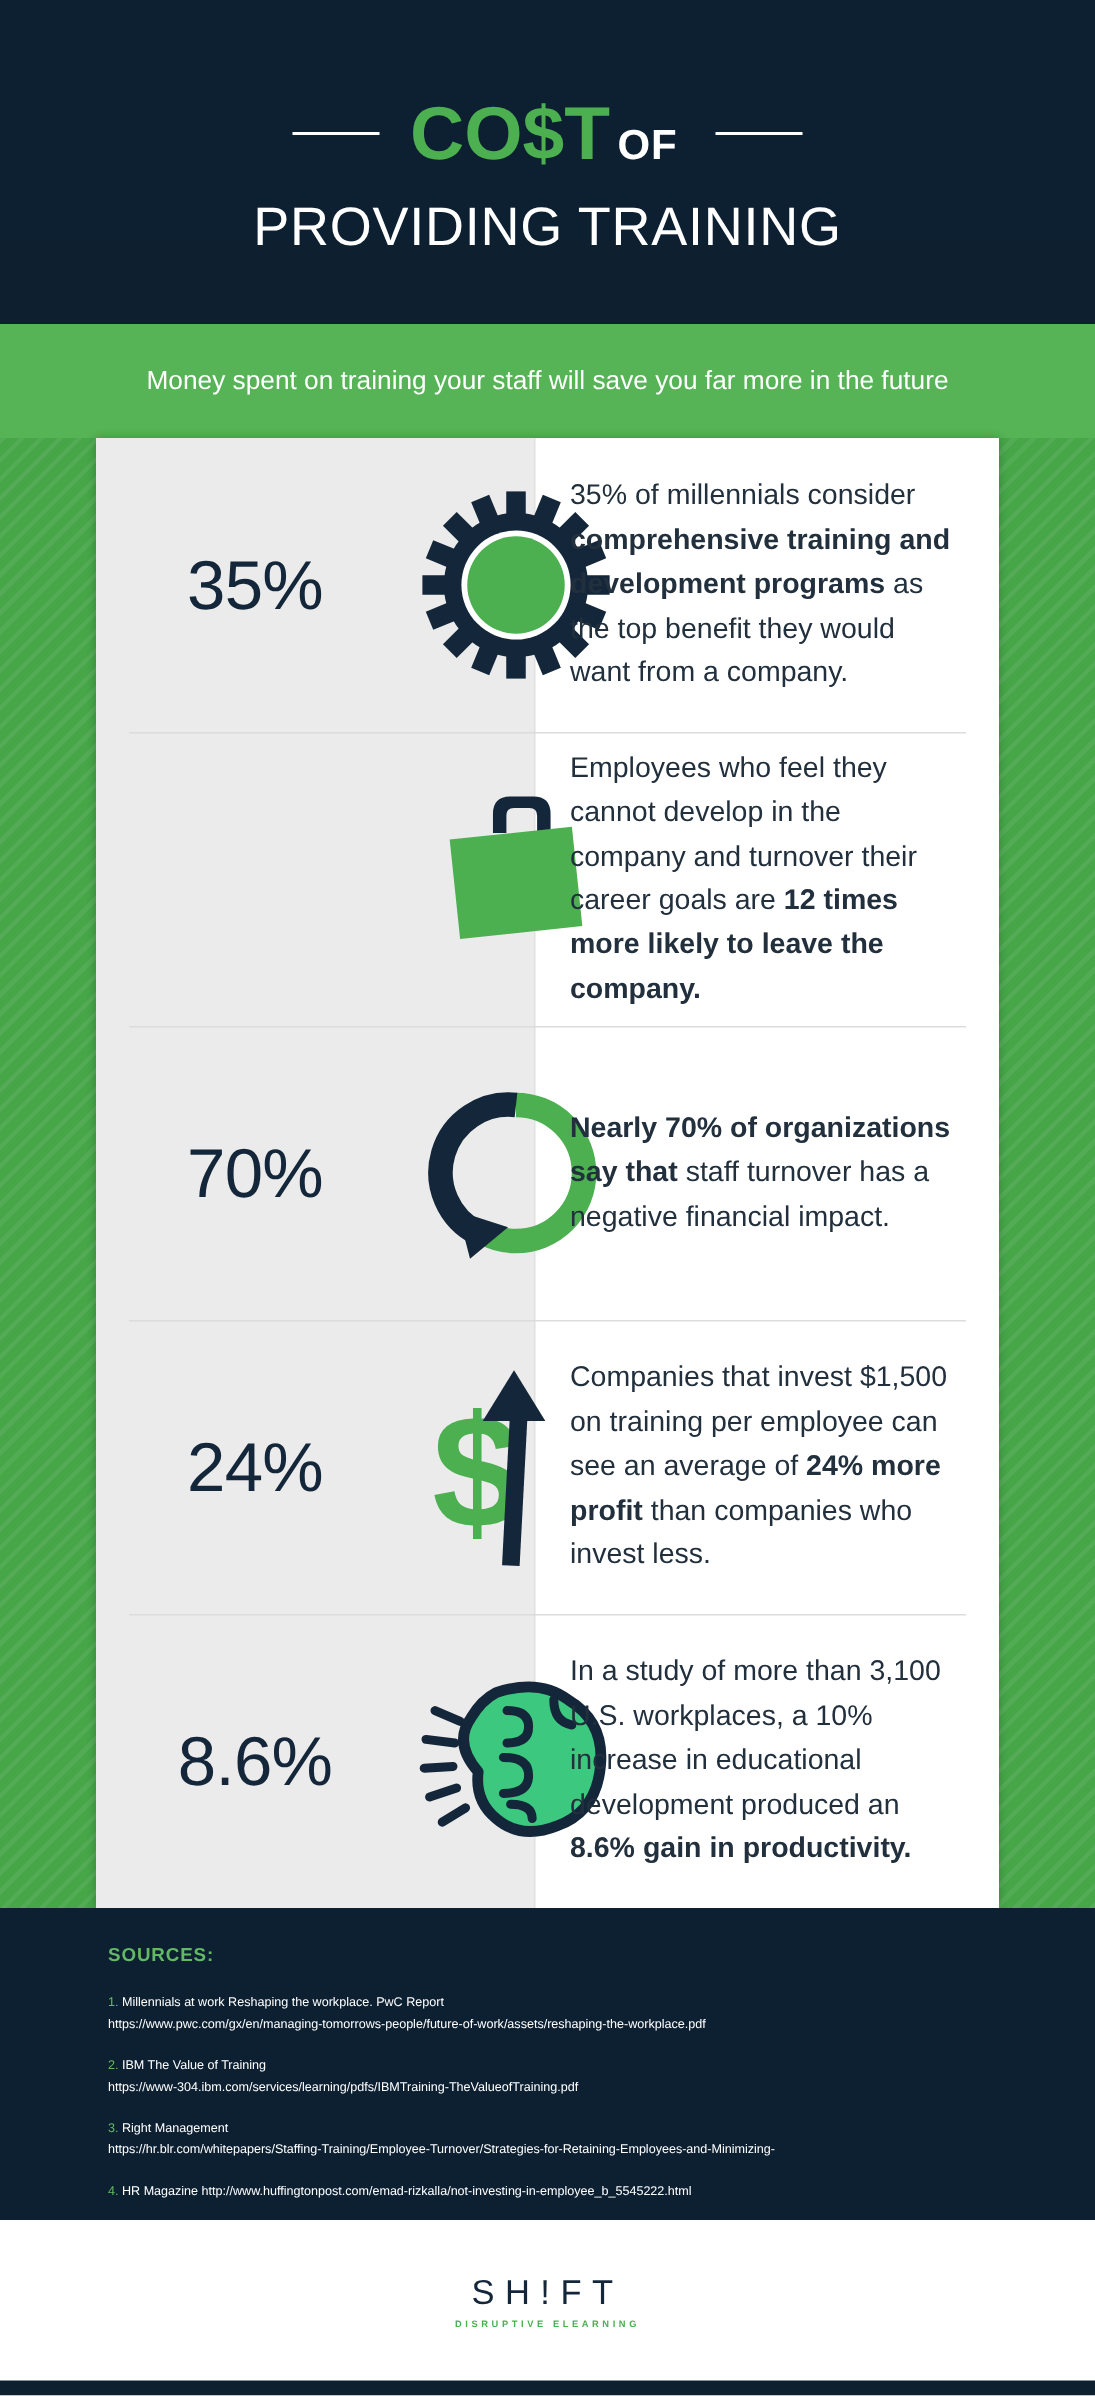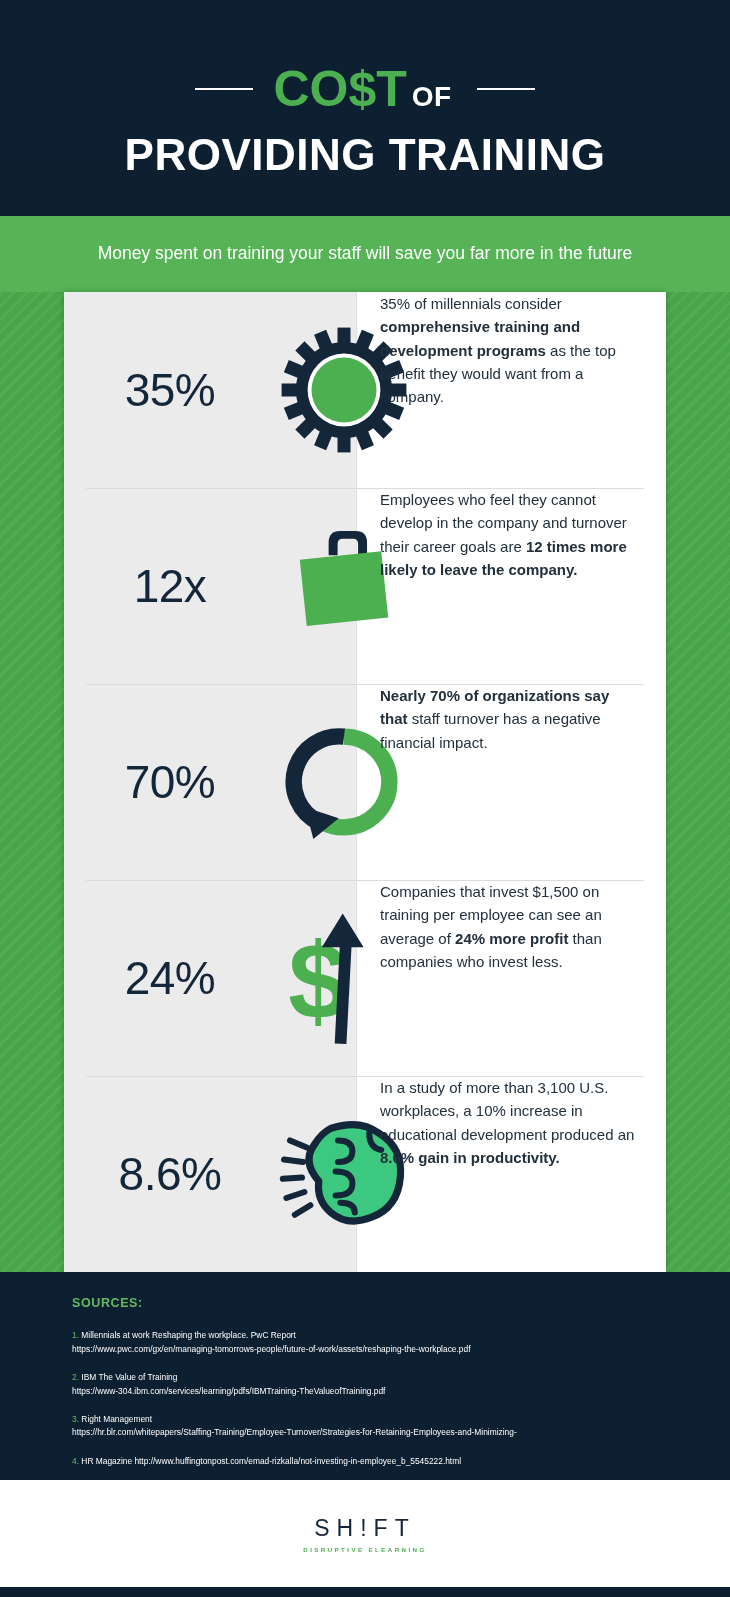--- a/index.html
+++ b/index.html
@@ -29,21 +29,21 @@
   .title-main {
     font-size:50px; font-weight:bold; letter-spacing:0px;
     color:#4caf50; line-height:1;
     display:flex; align-items:baseline;
   }
   .t-cost { color:#4caf50; }
   .t-of { color:#ffffff; font-size:28px; font-weight:bold; margin:0 5px; letter-spacing:0.5px;}
   .t-not { color:#4caf50; }
   .title-sub {
     position:absolute; left:0; top:130px; width:730px; text-align:center;
-    font-size:44px; color:#ffffff; font-weight:700; letter-spacing:0.5px;
+    font-size:36px; color:#ffffff; font-weight:400; letter-spacing:0.5px;
   }
 
   
   .banner {
     position:absolute; left:0; top:216px; width:730px; height:76px;
     background:#56b356;
     display:flex; align-items:center; justify-content:center;
   }
   .banner-text {
     font-size:17.5px; color:#ffffff; text-align:center; line-height:1.45;
@@ -91,22 +91,22 @@
     font-size:46px; color:#14263a; font-weight:300;
     letter-spacing:-0.5px;
   }
   .icon-wrap {
     position:absolute; left:200px; top:0; width:160px; height:196px;
     display:flex; align-items:center; justify-content:center;
     overflow:hidden;
   }
   .desc {
     position:absolute; left:316px; top:0; width:260px; height:196px;
-    display:flex; 
-    font-size:15px; line-height:1.55; color:#22303d;
+    display:flex; align-items:center;
+    font-size:19px; line-height:1.55; color:#22303d;
   }
   .desc b { font-weight:bold; }
 
   
   .sources {
     position:absolute; left:0; top:1272px; width:730px; height:218px;
     background:#0d2032;
   }
   .sources-title {
     position:absolute; left:72px; top:24px;
@@ -191,21 +191,20 @@
             <circle cx="50" cy="50" r="25" fill="#4caf50"></circle>
           </svg>
         </div>
         <div class="desc">
           <p><span>35% of millennials consider </span><b>comprehensive training and development programs</b><span> as the top benefit they would want from a company.</span></p>
         </div>
       </div>
       <div class="row-sep" style="top:196px;"></div>
 
       <div class="row" style="top:196px;">
-        <div class="stat">12x</div>
         <div class="icon-wrap">
           <svg width="128" height="128" viewBox="0 0 100 100">
             <path d="M38 16 q0 -9 9 -9 h12 q9 0 9 9 v10 h-7 v-9 q0 -4 -4 -4 h-8 q-4 0 -4 4 v9 h-7 z" fill="#14263a"></path>
             <rect x="18" y="26" width="64" height="52" fill="#4caf50" transform="rotate(-6 50 52)"></rect>
           </svg>
         </div>
         <div class="desc">
           <p><span>Employees who feel they cannot develop in the company and turnover their career goals are </span><b>12 times more likely to leave the company.</b><span></span></p>
         </div>
       </div>

